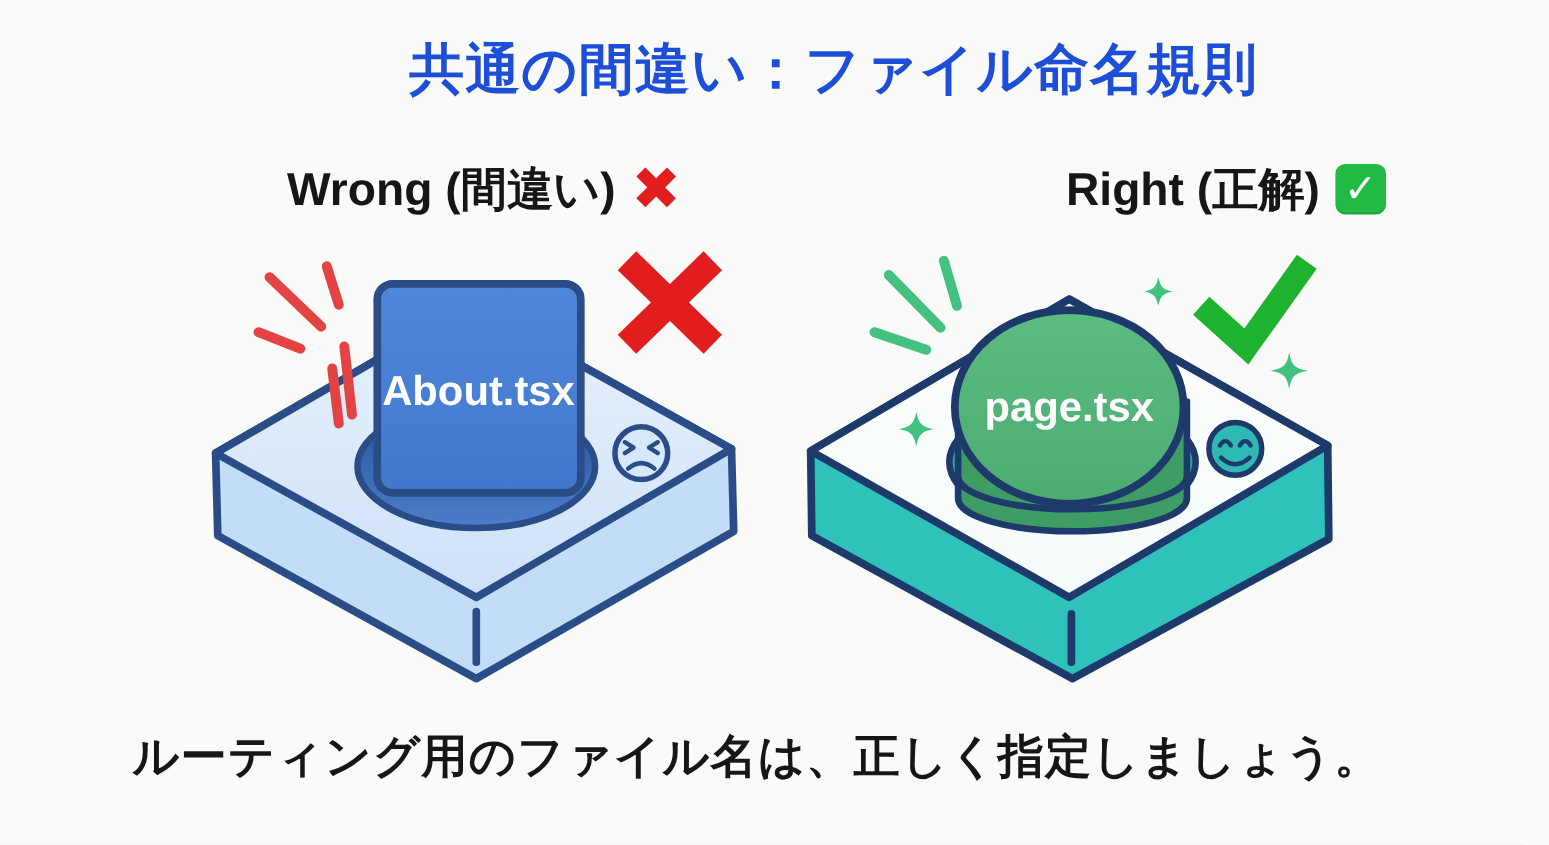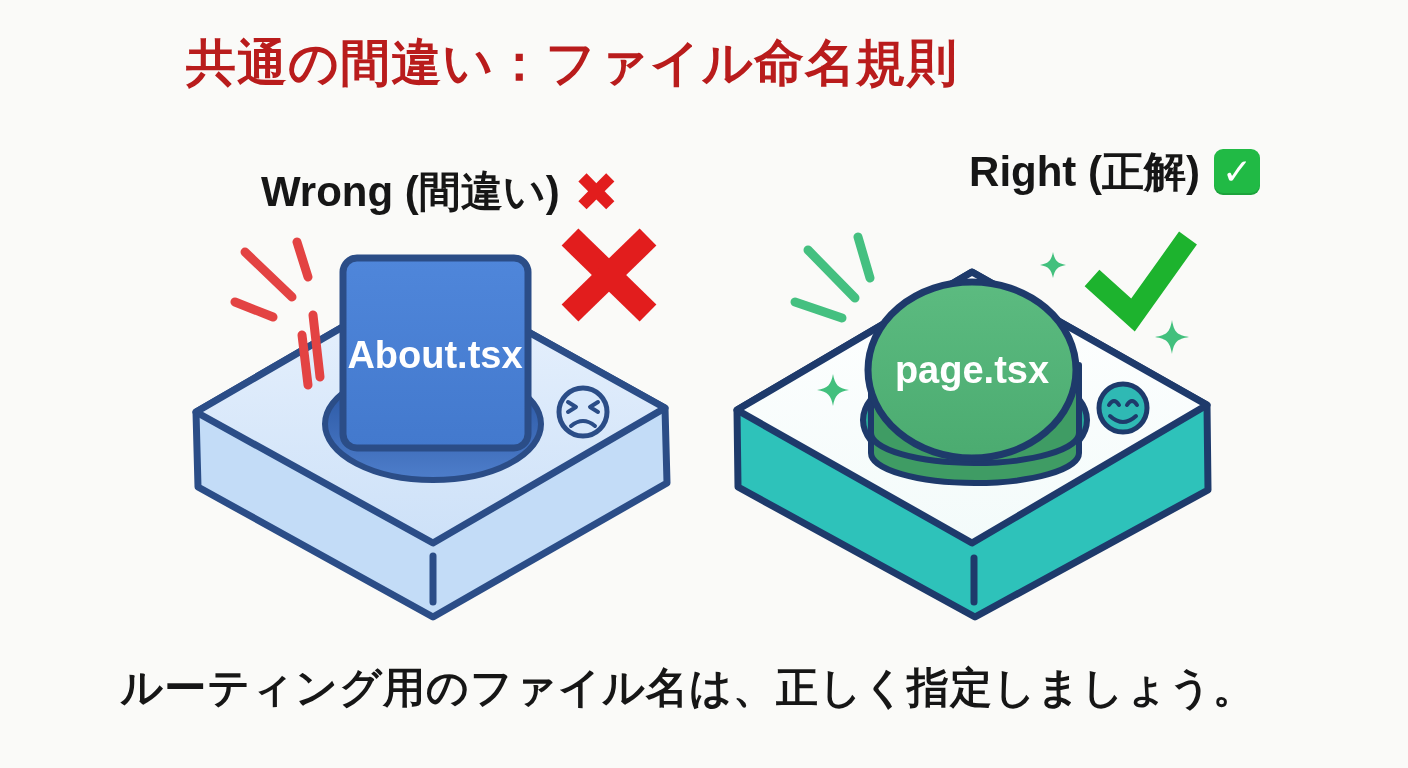--- a/index.html
+++ b/index.html
@@ -1,24 +1,24 @@
 <!DOCTYPE html>
 <html><head>
 <meta charset="utf-8">
 <style>
   html,body{margin:0;padding:0;}
   body{font-family:"Liberation Sans","DejaVu Sans",sans-serif;background:#e8e8e6;}
   .canvas{position:relative;width:1408px;height:768px;background:#fafaf8;overflow:hidden;margin:0 auto;}
 
-  .title{position:absolute;left:0;top:30px;width:1144px;text-align:center;
-         font-size:50px;font-weight:bold;color:#b91c1c;letter-spacing:1px;}
+  .title{position:absolute;left:0;top:30px;width:1144px;text-align:right;
+         font-size:50px;font-weight:bold;color:#1d4ed8;letter-spacing:1px;}
 
   .panel-heading{position:absolute;top:144px;display:flex;align-items:center;
                  justify-content:center;gap:14px;font-size:42px;font-weight:bold;color:#161616;}
-  .heading-left{left:180px;width:520px;margin-top:20px;}
+  .heading-left{left:180px;width:520px;}
   .heading-right{left:700px;width:560px;justify-content:flex-end;}
 
   .cross-glyph{color:#e21d1d;font-size:54px;font-weight:bold;line-height:1;}
   .check-badge{display:inline-flex;align-items:center;justify-content:center;
                width:46px;height:46px;background:#21ba45;border-radius:9px;
                color:#ffffff;font-size:36px;font-weight:bold;line-height:1;
                box-shadow:inset 0 -2px 0 rgba(0,0,0,0.12);}
 
   .illus{position:absolute;top:205px;}
   .illus-left{left:180px;}

